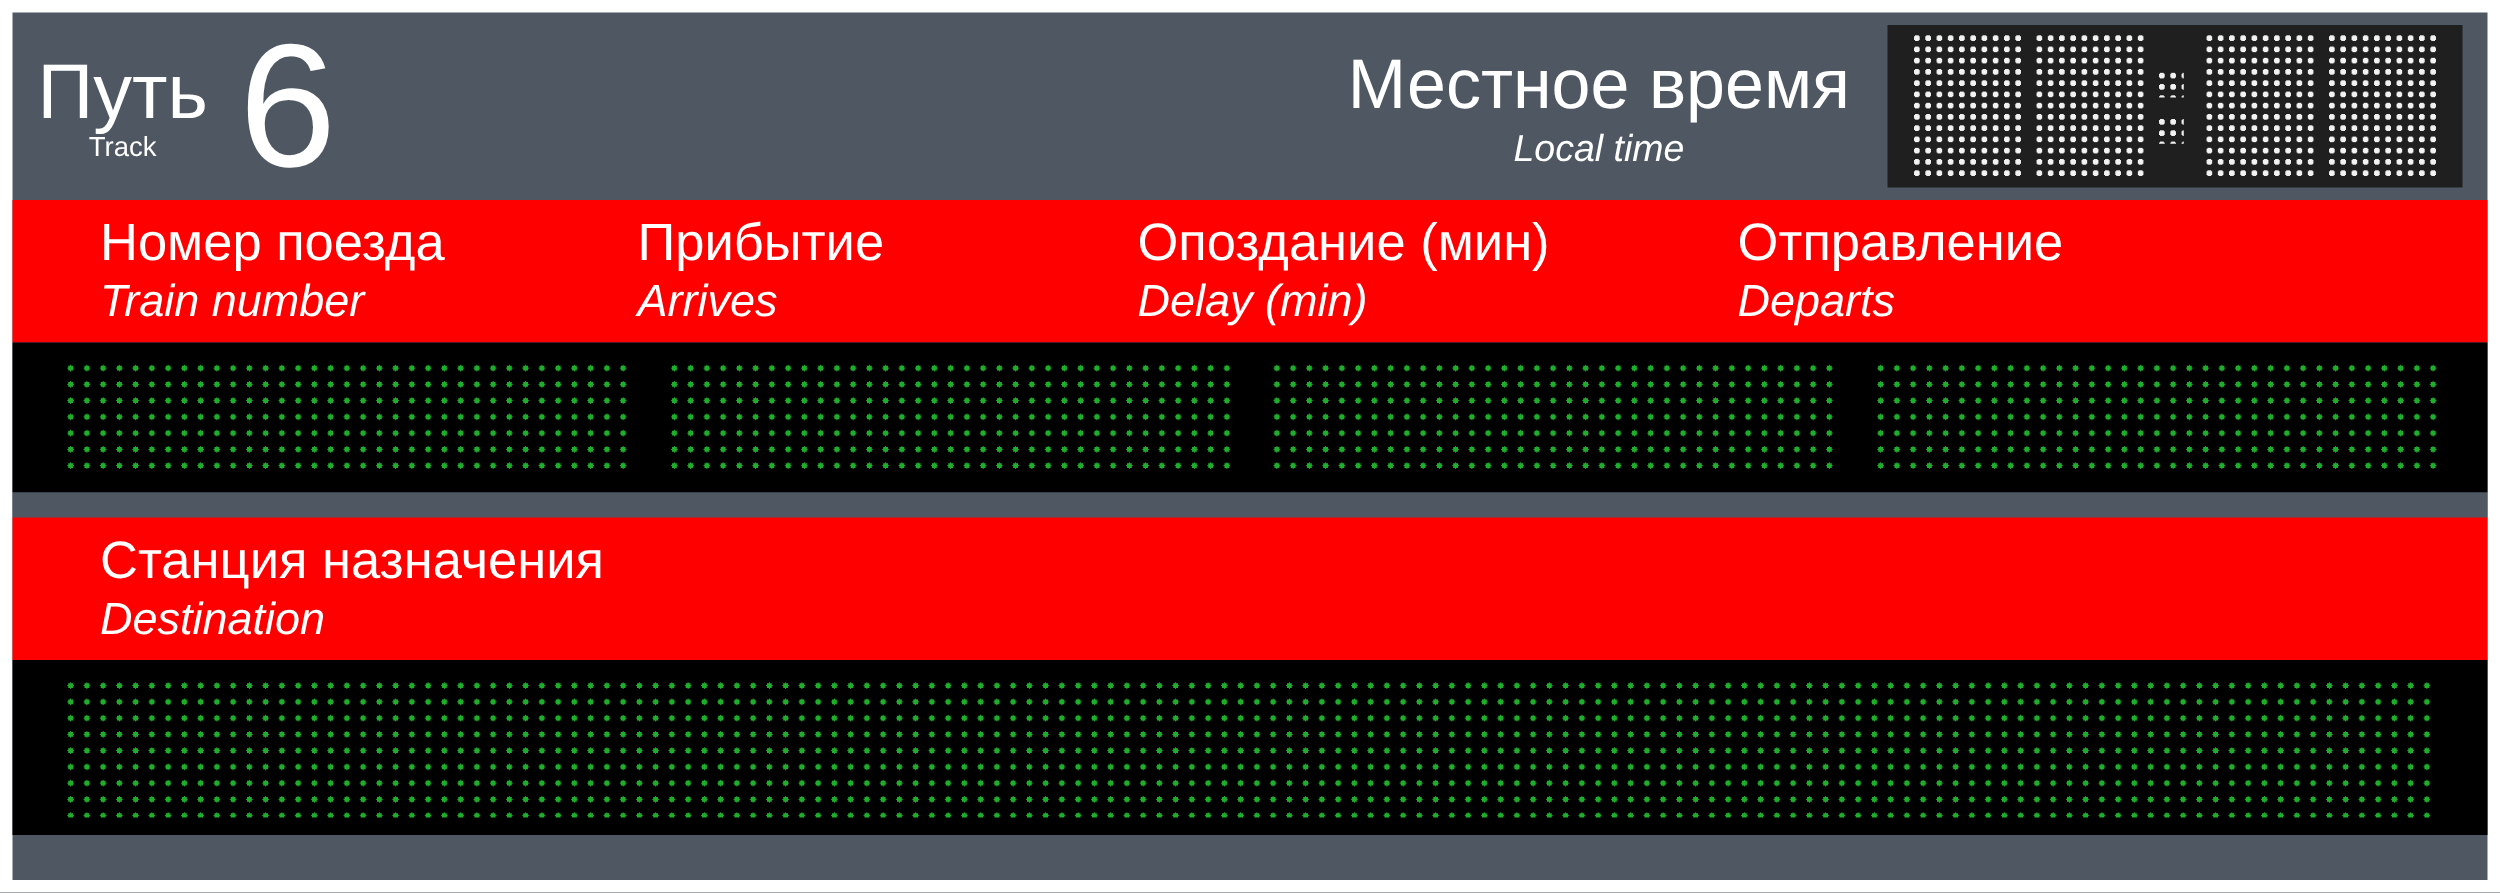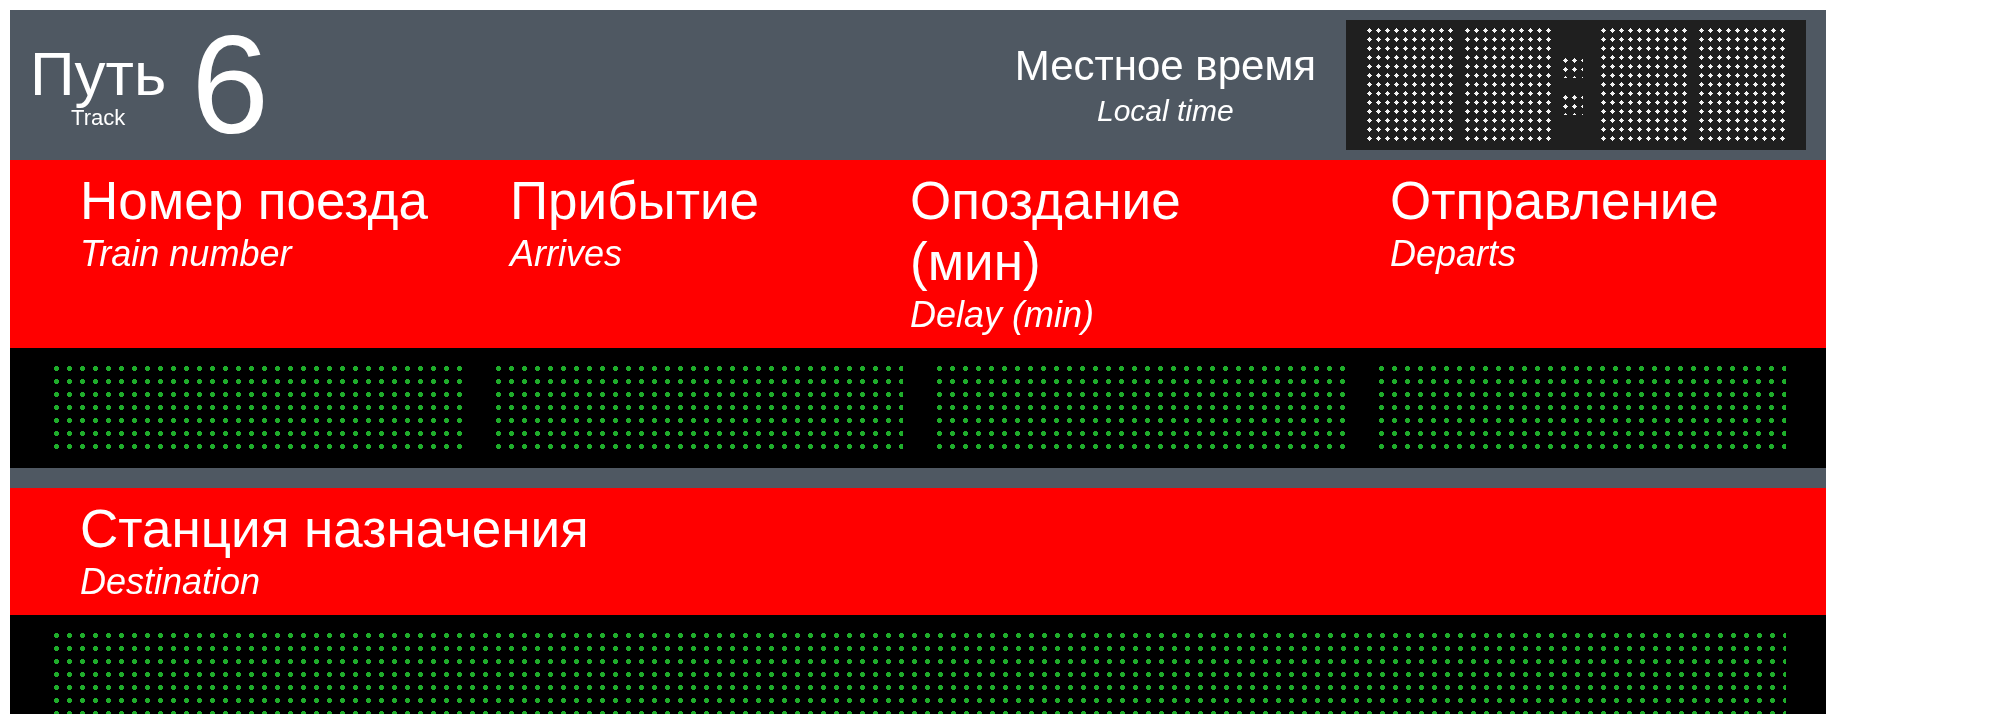--- a/index.html
+++ b/index.html
@@ -3,21 +3,21 @@
 <meta charset="utf-8">
 <style>
   * { margin: 0; padding: 0; box-sizing: border-box; }
   body {
     background: #fff;
     font-family: Arial, Helvetica, sans-serif;
     width: 2000px;
     height: 714px;
   }
   .board {
-    width: 1816px;
+    width: 1980px;
     height: 694px;
     margin: 10px;
     background: #4f5862;
     position: relative;
   }
   
   .header {
     height: 150px;
     display: flex;
     align-items: center;
@@ -38,21 +38,21 @@
   .track-ru { font-size: 62px; font-weight: 400; }
   .track-en { font-size: 22px; font-weight: 400; }
   .track-num { font-size: 140px; font-weight: 400; line-height: 1; }
   .time-block {
     margin-left: auto;
     display: flex;
     align-items: center;
     gap: 30px;
   }
   .time-labels { text-align: left; }
-  .time-ru { font-size: 42px; }
+  .time-ru { font-size: 56px; }
   .time-en { font-size: 30px; font-style: italic; margin-top: 4px; text-align: center; }
   .clock {
     width: 460px;
     height: 130px;
     background: #1f1f1f;
     display: flex;
     align-items: center;
     justify-content: center;
     gap: 8px;
   }
@@ -81,21 +81,21 @@
     background: #ff0000;
     color: #fff;
     display: flex;
     padding: 10px 0 12px 0;
   }
   .col { padding: 0 0 0 70px; }
   .col-train   { width: 430px; }
   .col-arrives { width: 400px; }
   .col-departs { width: 430px; }
   .col-delay   { width: 480px; }
-  .col .ru { font-size: 53px; }
+  .col .ru { font-size: 42px; }
   .col .en { font-size: 36px; font-style: italic; margin-top: 2px; }
   .red-row.dest { padding-left: 0; }
   .red-row.dest .col { width: 100%; }
   
   .led-row {
     background: #000;
     display: flex;
     gap: 30px;
     padding: 14px 40px;
     height: 120px;

